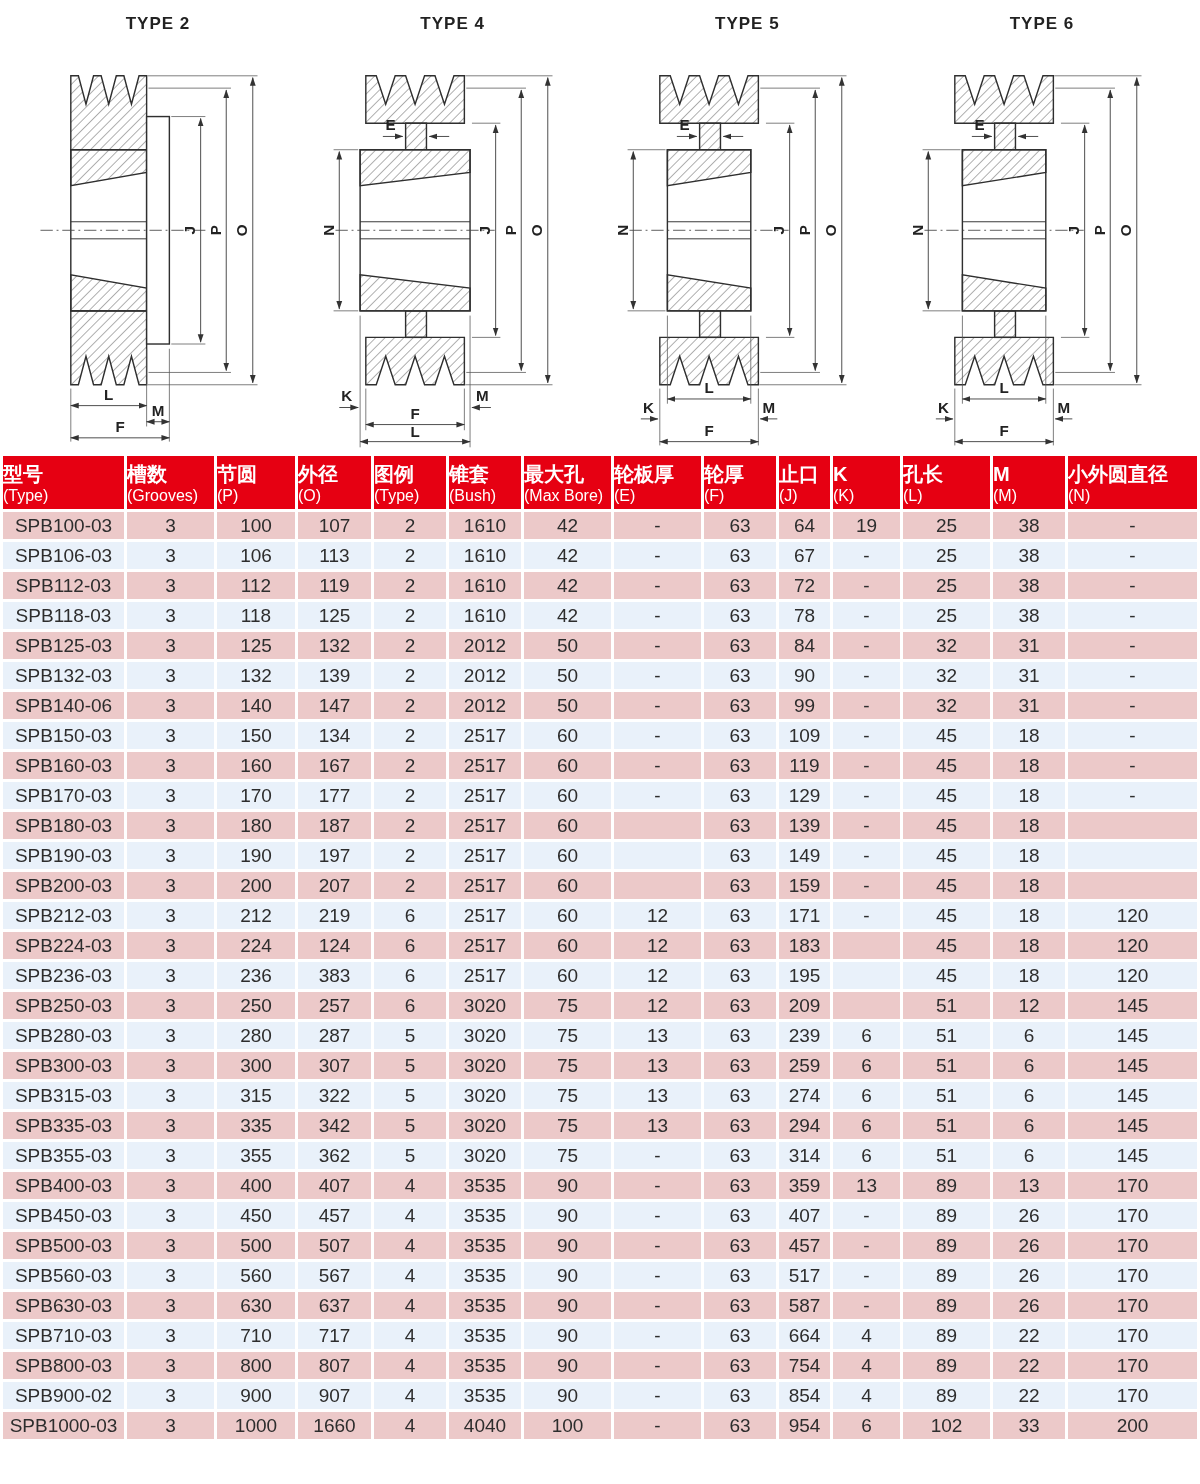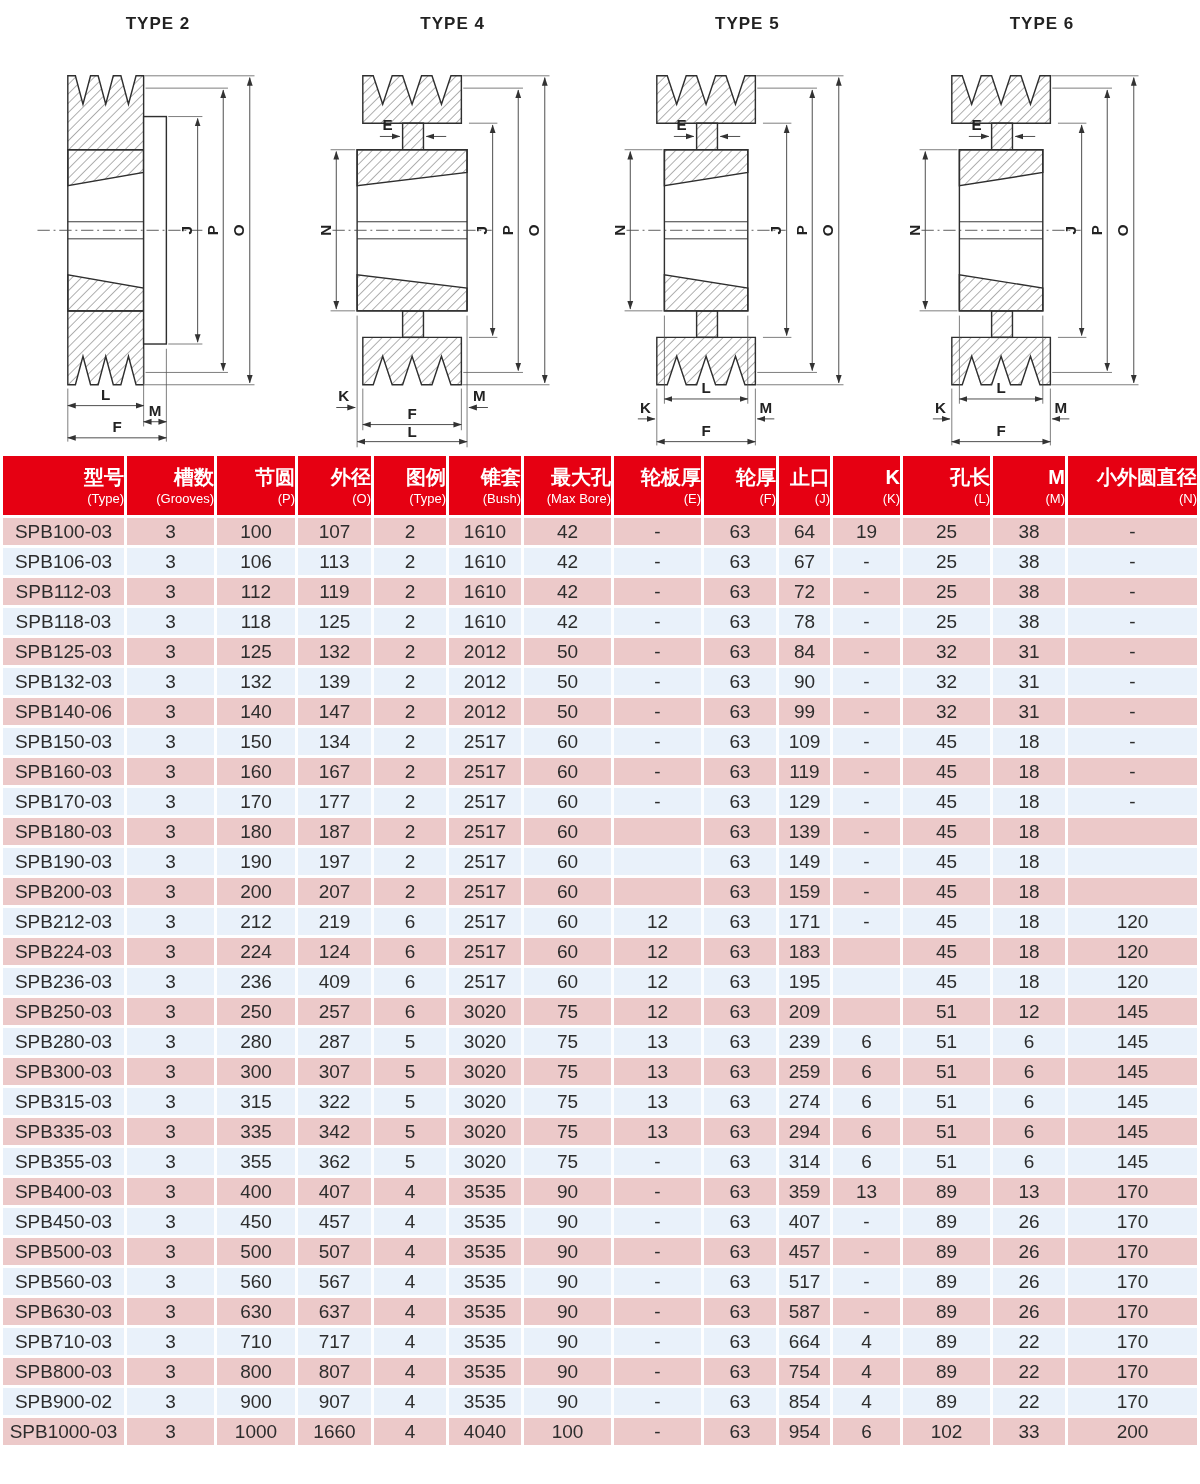--- a/index.html
+++ b/index.html
@@ -14,21 +14,21 @@
   body{
     width:1200px;height:1484px;background:#ffffff;
     font-family:"Liberation Sans","DejaVu Sans",sans-serif;
     color:var(--cell-text);overflow:hidden;
   }
   
   .drawings{
     width:1200px;height:453px;display:flex;justify-content:space-between;
     padding:6px 12px 0 12px;
   }
-  .drawing{width:292px;display:flex;flex-direction:column;}
+  .drawing{width:292px;display:flex;flex-direction:column;align-items:center;}
   .drawing-title{
     font-size:17px;font-weight:bold;letter-spacing:1px;color:#222;
     padding:8px 0 2px 0;text-align:center;
   }
   .drawing svg{display:block;}
   .part{fill:#ffffff;stroke:var(--line);stroke-width:1.5;}
   .hat{fill:url(#hatch);stroke:var(--line);stroke-width:1.5;}
   .thin{stroke:var(--line);stroke-width:1;fill:none;}
   .cl{stroke:#444;stroke-width:0.9;fill:none;stroke-dasharray:13 4 2 4;}
   .ext{stroke:#555;stroke-width:0.8;fill:none;}
@@ -37,25 +37,25 @@
   .dimE{stroke:#444;stroke-width:1;fill:none;marker-end:url(#arr);}
   .dlabel{font-family:"Liberation Sans",sans-serif;font-size:16px;font-weight:600;fill:#222;}
   
   table.spec{
     width:1200px;table-layout:fixed;
     border-collapse:separate;border-spacing:3px;
     margin-top:0;
   }
   thead th{
     background:var(--header-bg);color:var(--header-text);
-    height:59px;vertical-align:middle;text-align:right;
+    height:53px;vertical-align:middle;text-align:left;
     font-weight:bold;padding:0;
   }
   thead th .zh{font-size:20px;line-height:26px;font-weight:bold;}
-  thead th .en{font-size:13px;line-height:17px;font-weight:normal;}
+  thead th .en{font-size:16px;line-height:17px;font-weight:normal;}
   tbody td{
     height:27px;text-align:center;vertical-align:middle;
     font-size:19px;color:var(--cell-text);padding:0;white-space:nowrap;
     overflow:hidden;
   }
   tbody tr:nth-child(odd) td{background:var(--row-pink);}
   tbody tr:nth-child(even) td{background:var(--row-blue);}
 </style>
 </head>
 <body>
@@ -577,21 +577,21 @@
         <td>183</td>
         <td></td>
         <td>45</td>
         <td>18</td>
         <td>120</td>
       </tr>
       <tr>
         <td>SPB236-03</td>
         <td>3</td>
         <td>236</td>
-        <td>409</td>
+        <td>383</td>
         <td>6</td>
         <td>2517</td>
         <td>60</td>
         <td>12</td>
         <td>63</td>
         <td>195</td>
         <td></td>
         <td>45</td>
         <td>18</td>
         <td>120</td>

